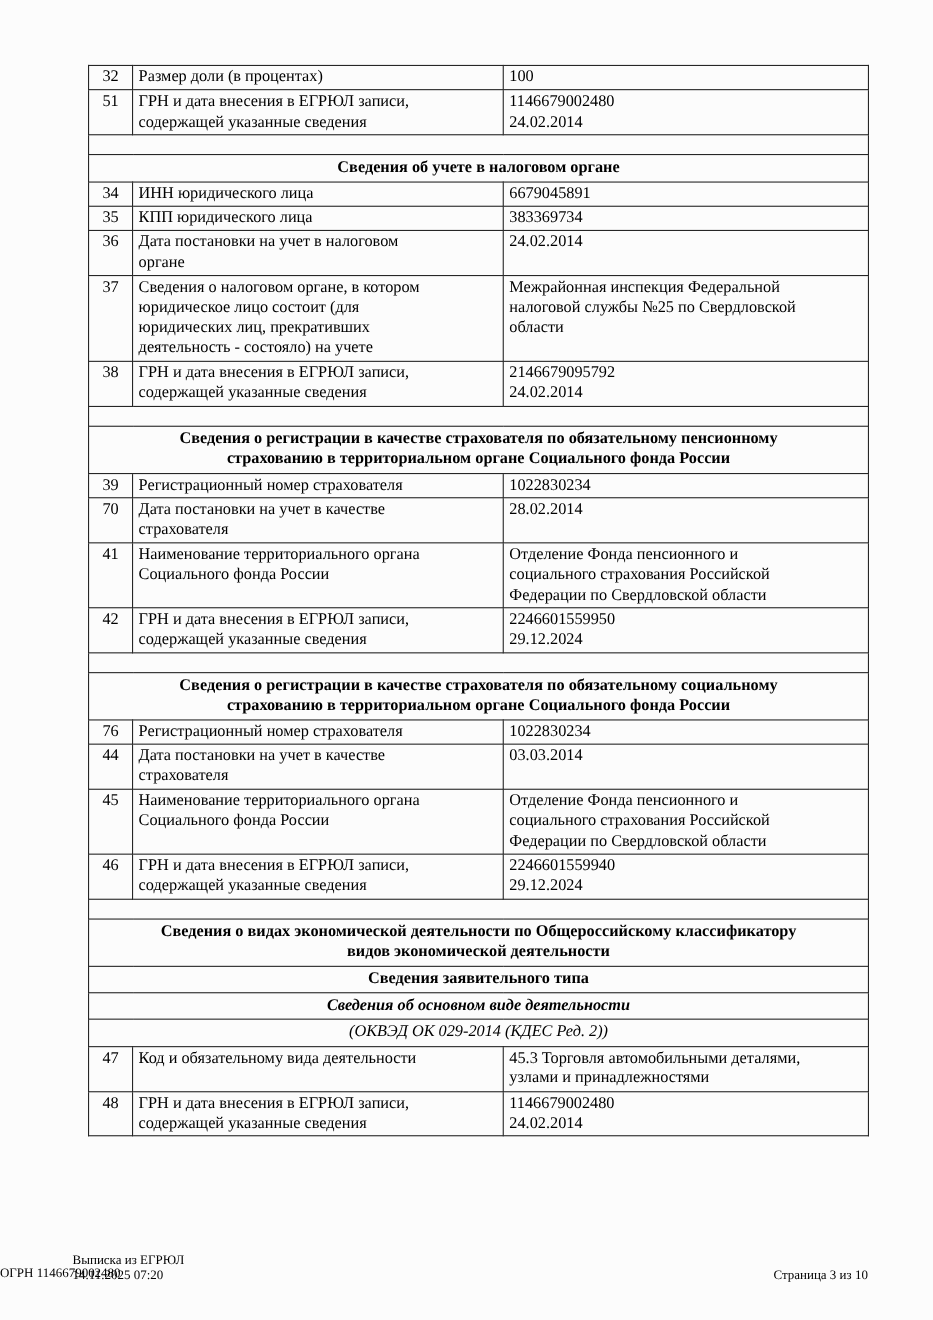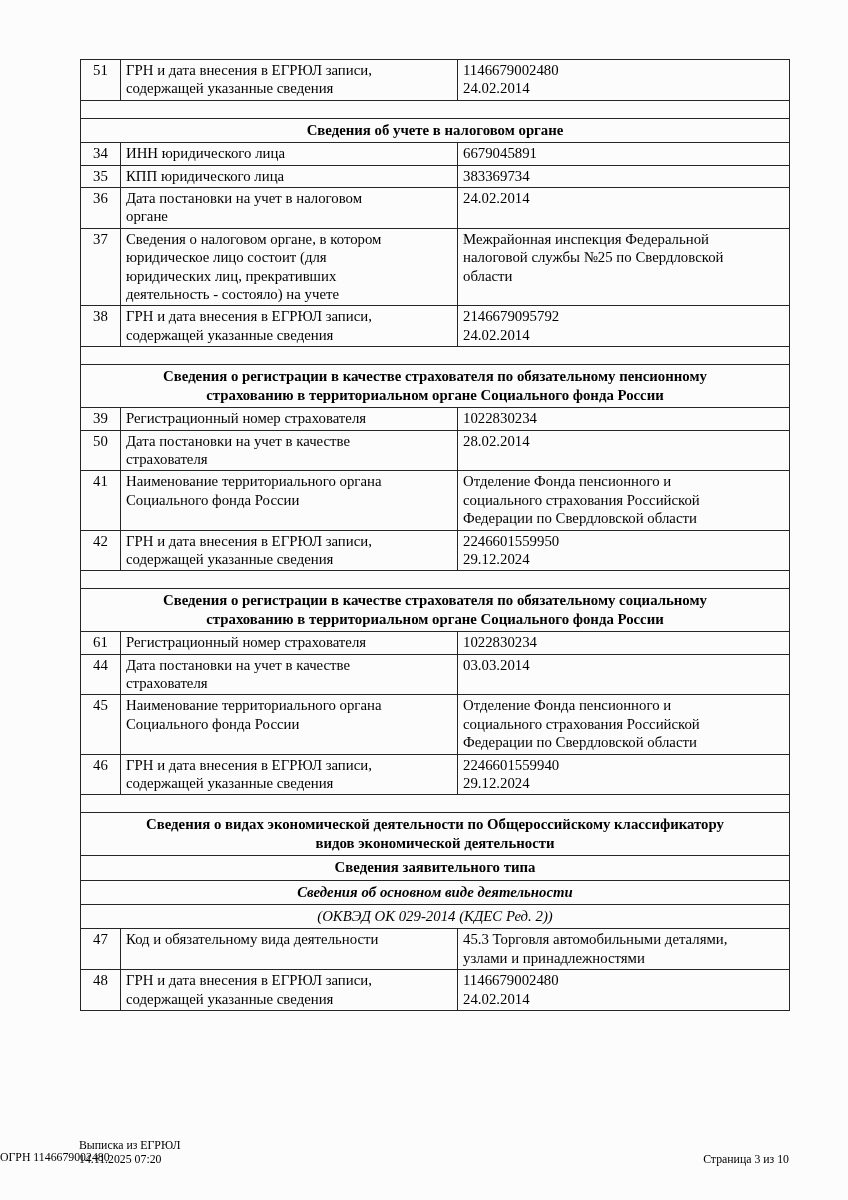--- a/index.html
+++ b/index.html
@@ -20,36 +20,45 @@
   td.label { padding: 1px 4px 2px 5px; }
   td.value { padding: 1px 4px 2px 5px; }
   tr.spacer td { height: 17px; padding: 0; }
   td.hdr { font-weight: bold; text-align: center; padding: 2px 8px 3px; }
   td.hdr.bold-italic { font-style: italic; margin-top: 20px; }
   td.hdr.italic { font-weight: normal; font-style: italic; }
   .footer {
     position: absolute; left: 0; top: 1139px; width: 848px;
     font-size: 11.8px; line-height: 13.5px;
   }
-  .footer-left   { position: absolute; left: 79px; top: 0; }
+  .footer-left   { position: absolute; left: 66px; top: 0; }
   .footer-center { position: absolute; left: 0; top: 12px; width: 100%; }
   .footer-right  { position: absolute; right: 59px; top: 13.5px; }
 </style>
 </head>
 <body>
 
 <div class="table-wrap">
   <table>
     <colgroup>
       <col style="width:40px">
       <col style="width:337px">
       <col style="width:332px">
     </colgroup>
     <tbody>
         <tr>
+          <td class="num">32</td>
+          <td class="label">
+            <div>Размер доли (в процентах)</div>
+          </td>
+          <td class="value">
+            <div>100</div>
+          </td>
+        </tr>
+        <tr>
           <td class="num">51</td>
           <td class="label">
             <div>ГРН и дата внесения в ЕГРЮЛ записи,</div>
             <div>содержащей указанные сведения</div>
           </td>
           <td class="value">
             <div>1146679002480</div>
             <div>24.02.2014</div>
           </td>
         </tr>
@@ -126,21 +135,21 @@
         <tr>
           <td class="num">39</td>
           <td class="label">
             <div>Регистрационный номер страхователя</div>
           </td>
           <td class="value">
             <div>1022830234</div>
           </td>
         </tr>
         <tr>
-          <td class="num">50</td>
+          <td class="num">70</td>
           <td class="label">
             <div>Дата постановки на учет в качестве</div>
             <div>страхователя</div>
           </td>
           <td class="value">
             <div>28.02.2014</div>
           </td>
         </tr>
         <tr>
           <td class="num">41</td>
@@ -168,21 +177,21 @@
         <tr class="spacer">
           <td colspan="3"></td>
         </tr>
         <tr>
           <td colspan="3" class="hdr bold">
             <div>Сведения о регистрации в качестве страхователя по обязательному социальному</div>
             <div>страхованию в территориальном органе Социального фонда России</div>
           </td>
         </tr>
         <tr>
-          <td class="num">61</td>
+          <td class="num">76</td>
           <td class="label">
             <div>Регистрационный номер страхователя</div>
           </td>
           <td class="value">
             <div>1022830234</div>
           </td>
         </tr>
         <tr>
           <td class="num">44</td>
           <td class="label">

